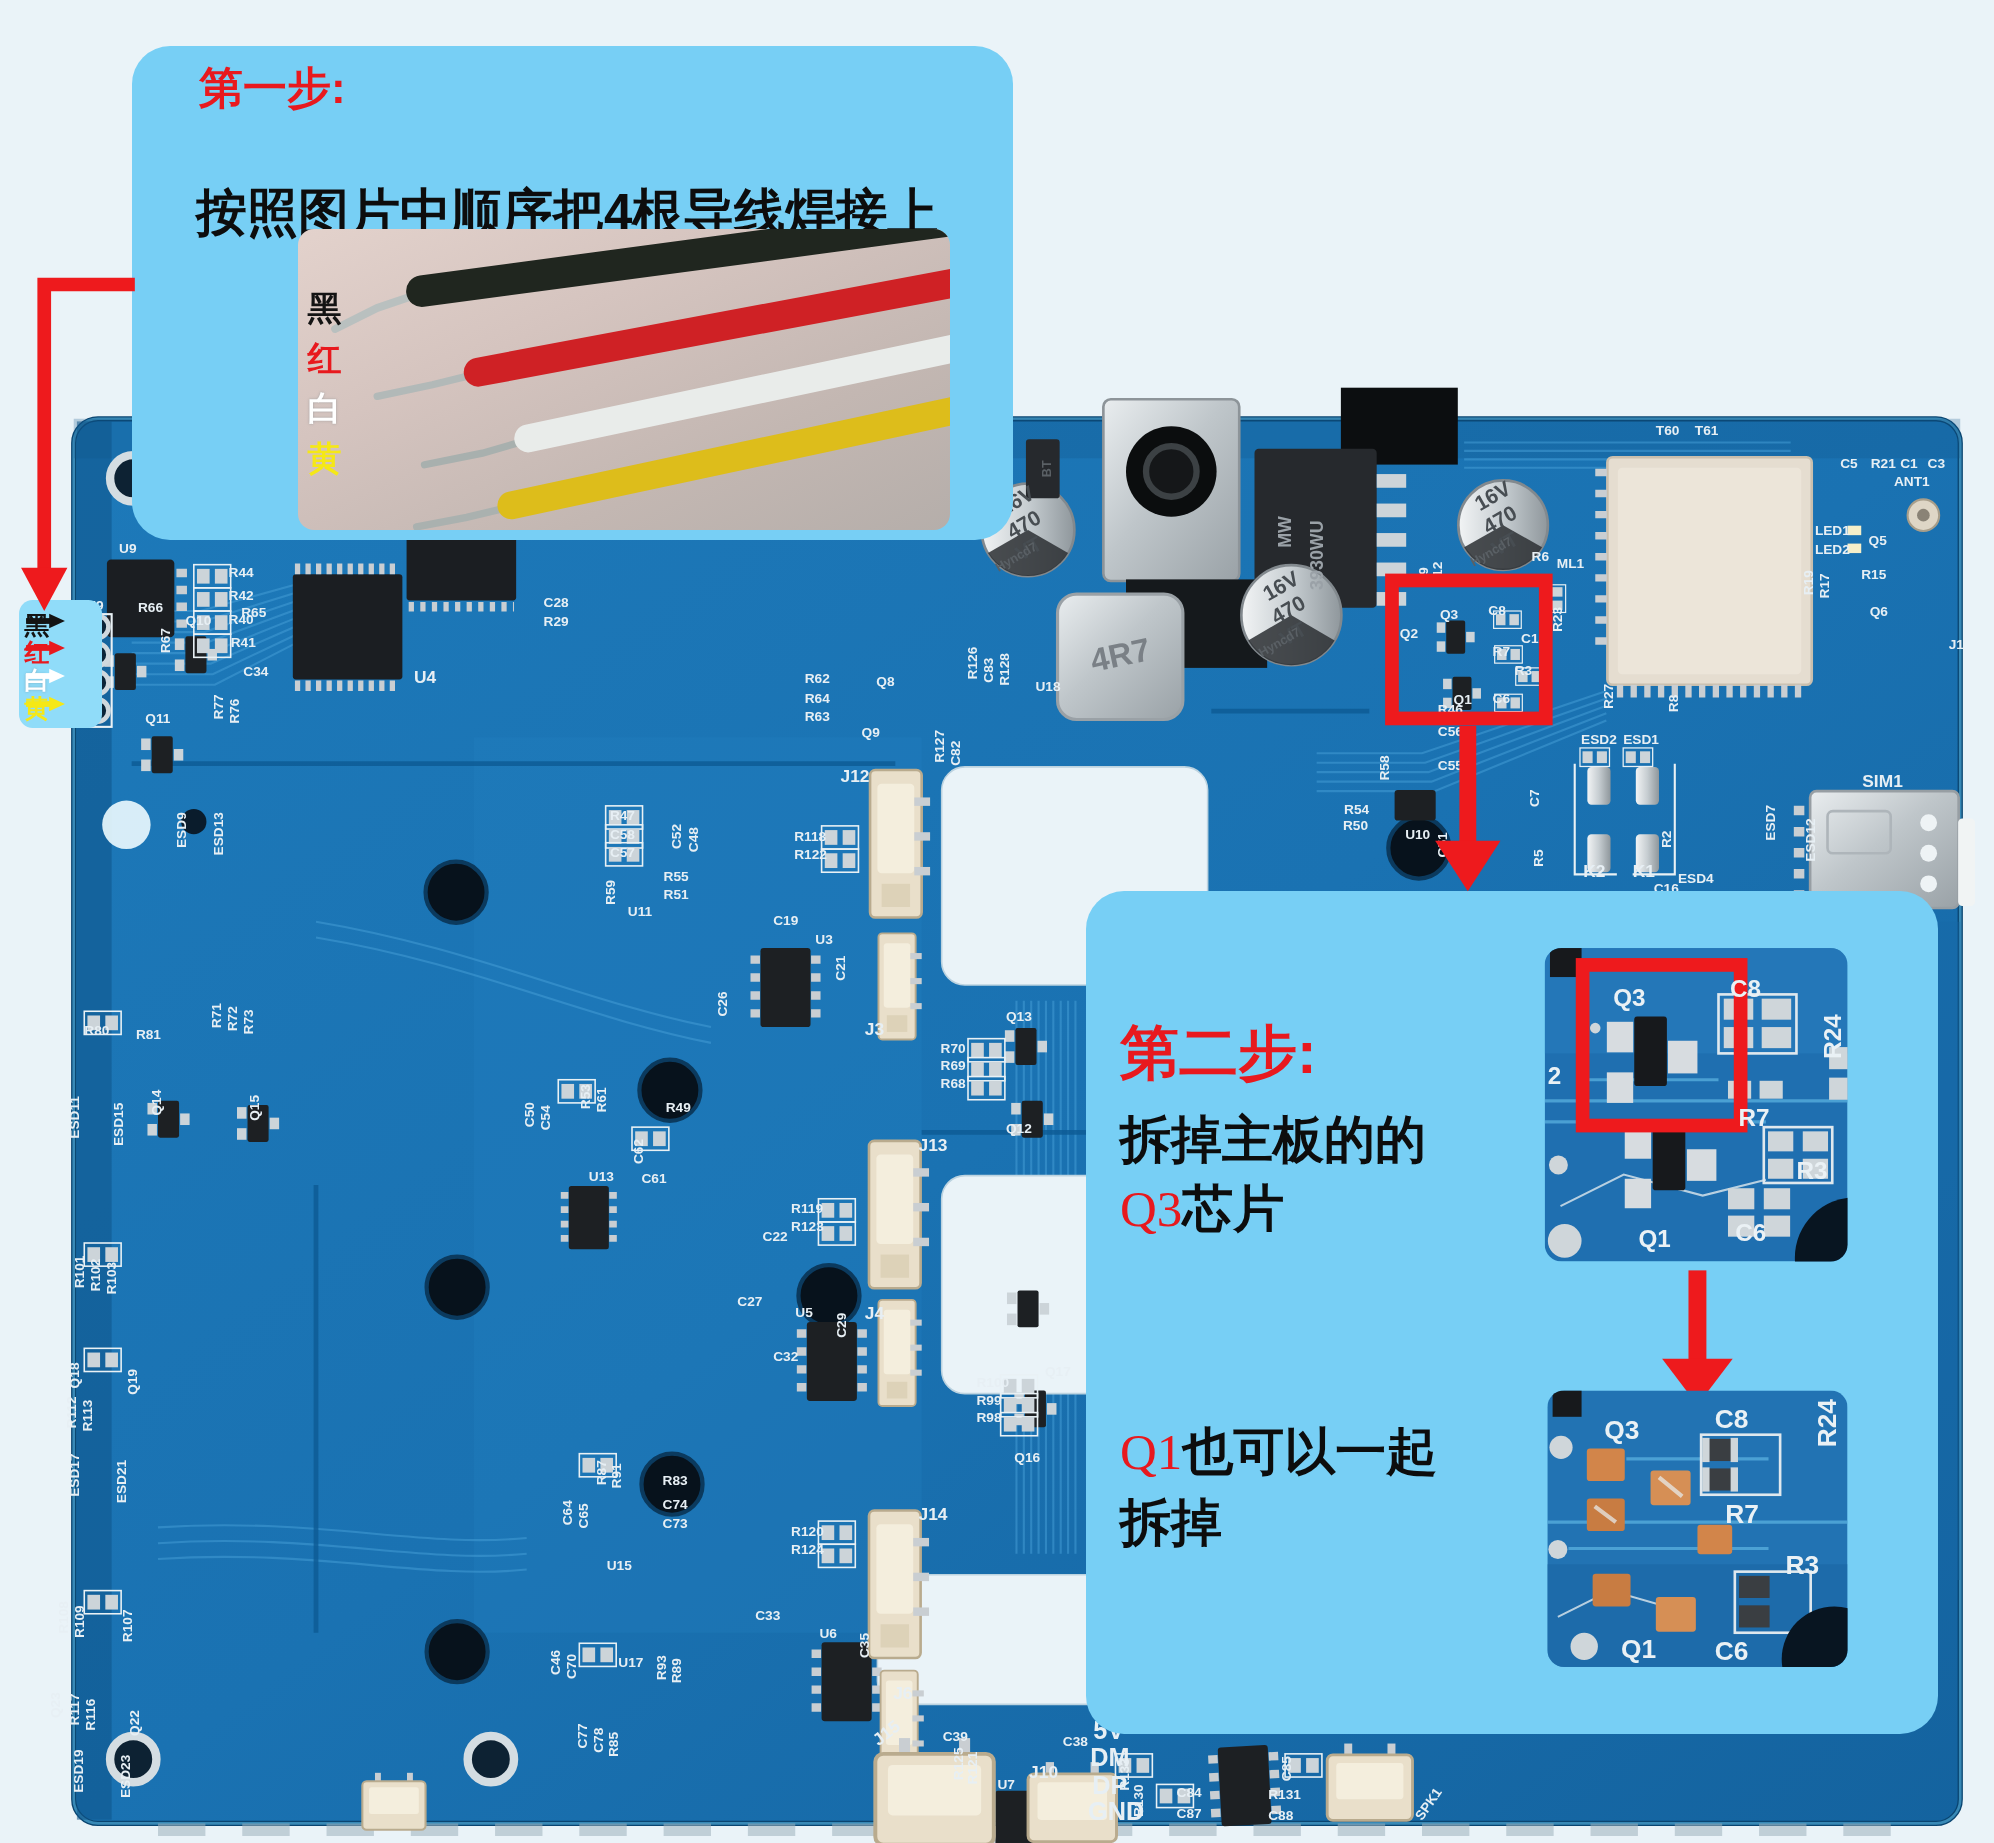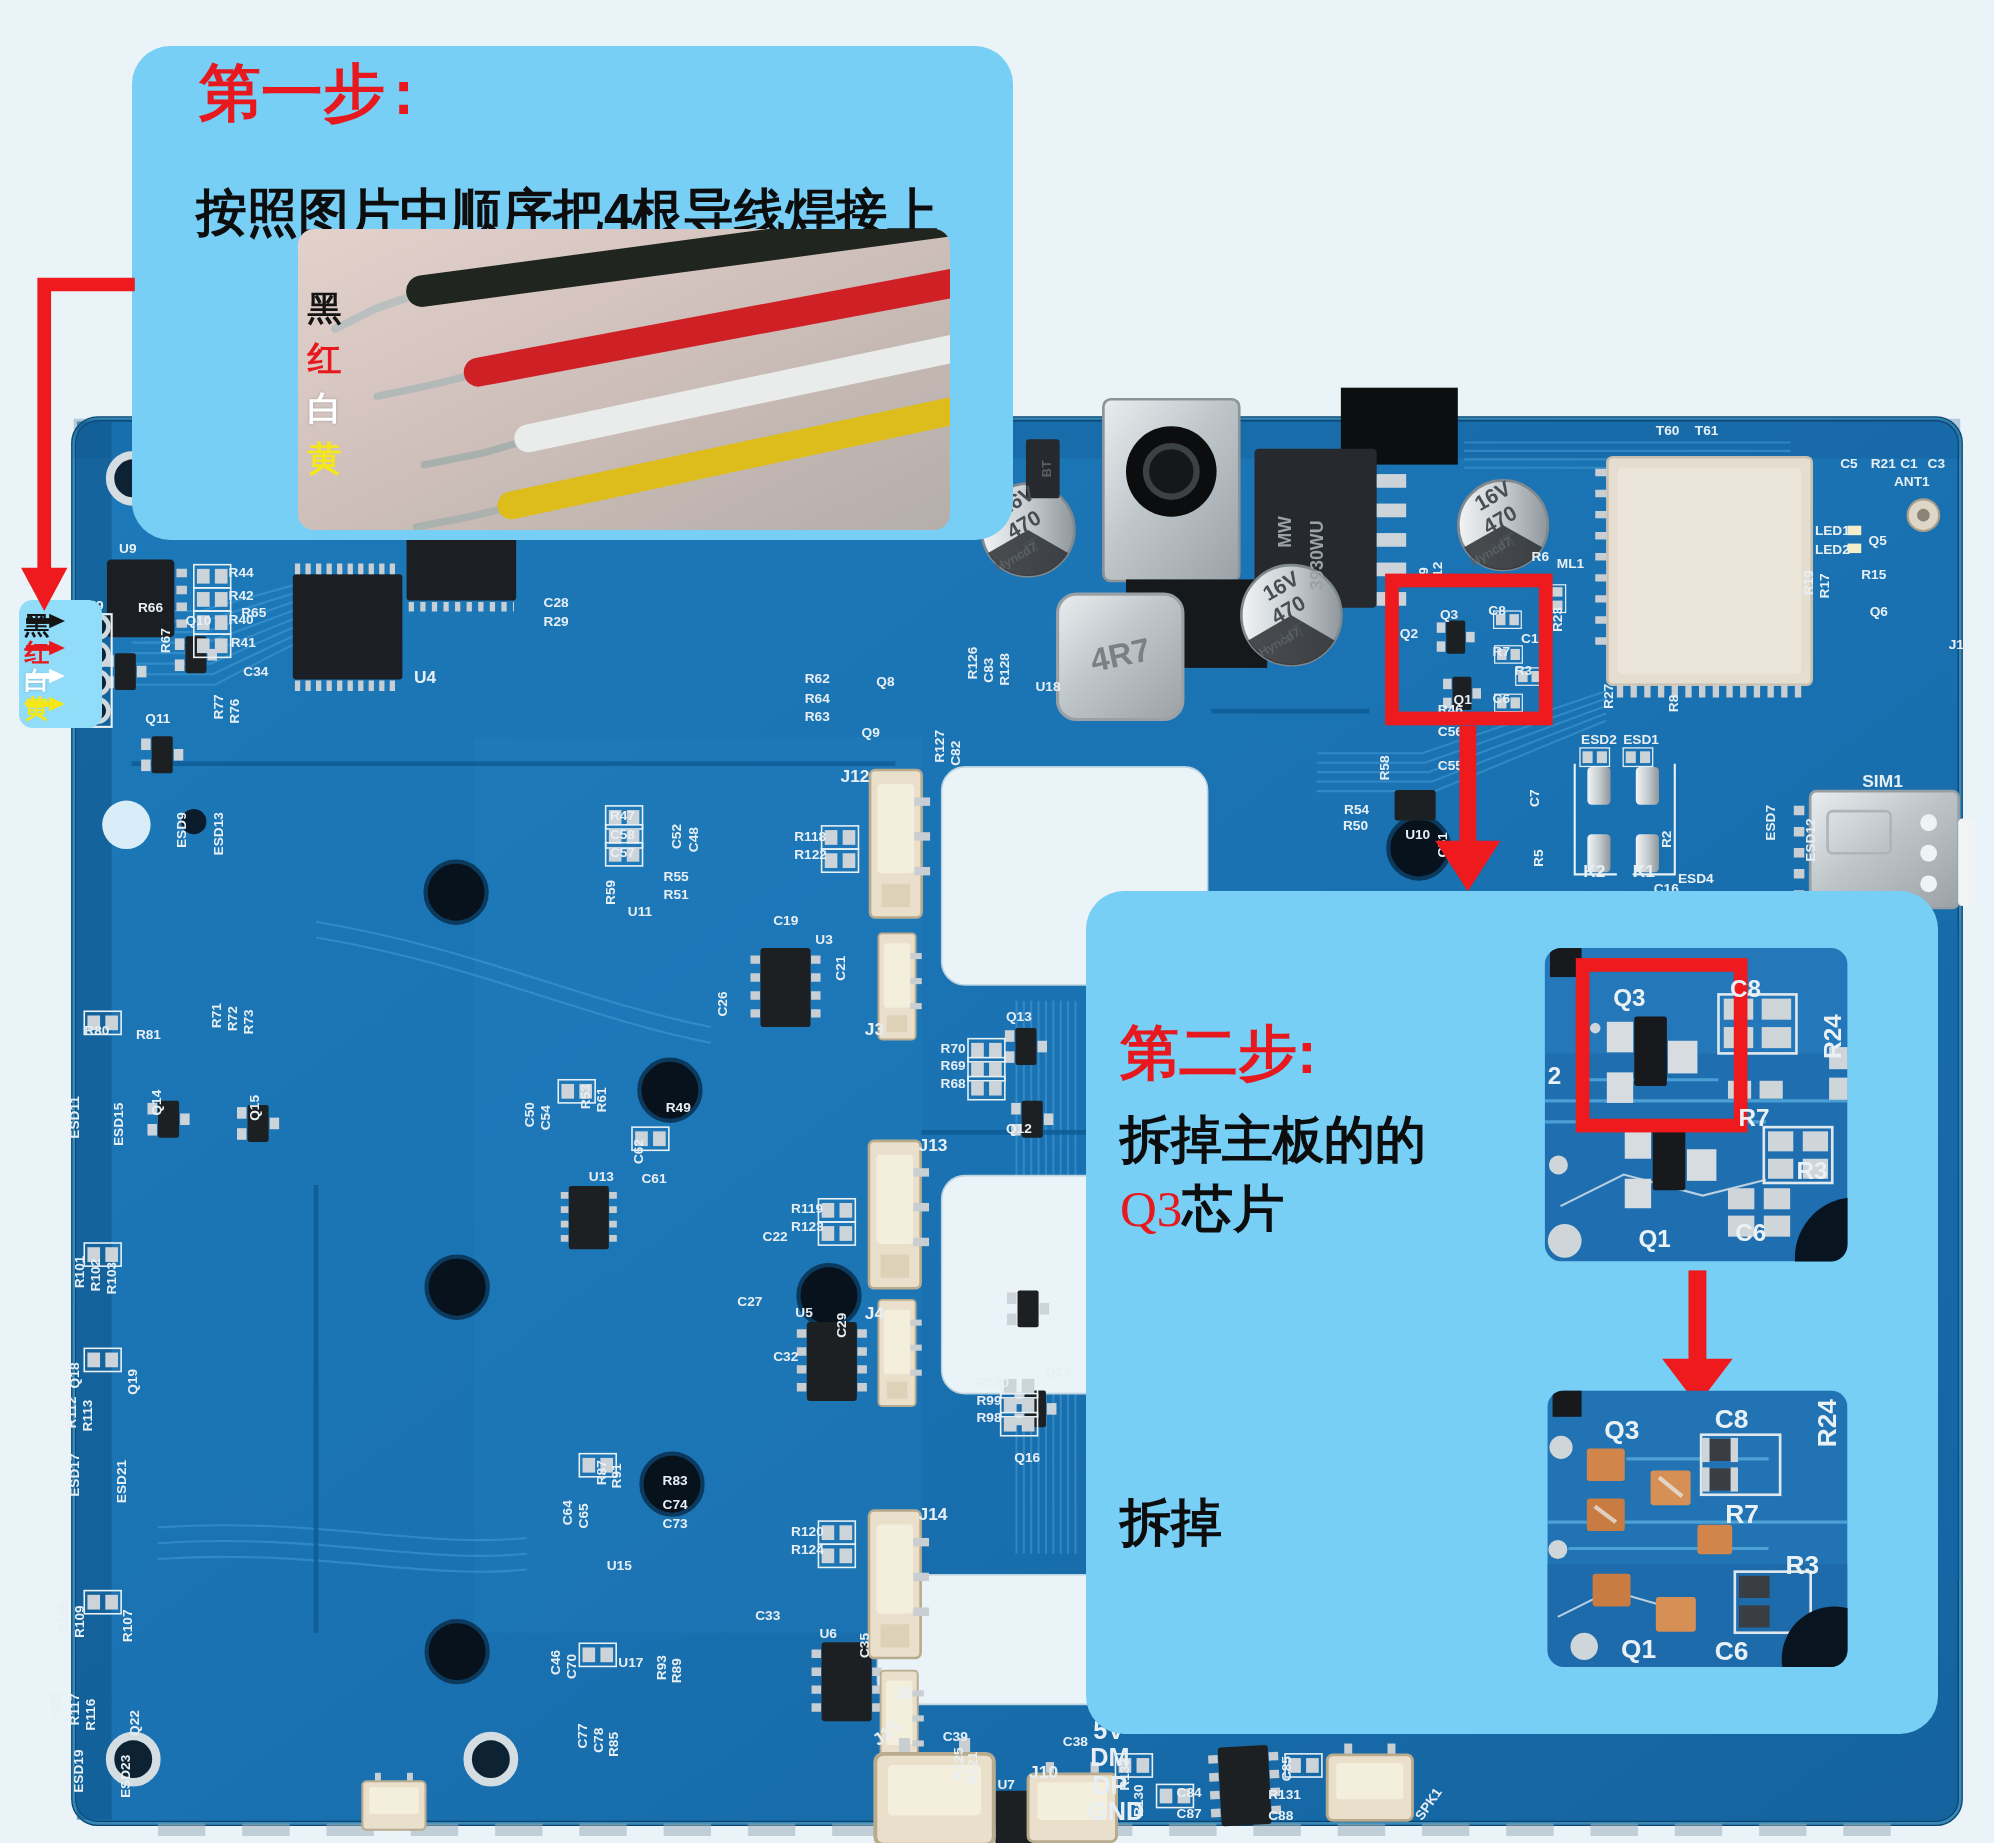--- a/index.html
+++ b/index.html
@@ -8,21 +8,21 @@
   #stage{position:relative;width:1995px;height:1844px;background:#eaf3f8;}
   svg{position:absolute;left:0;top:0;}
   
   .info-box{position:absolute;background:#77cff5;border-radius:38px;}
   .step-heading{font-weight:900;color:#e8191e;line-height:1.05;}
   .red-inline{color:#e8191e;font-family:"Liberation Serif","DejaVu Serif",serif;font-weight:400;}
   
   #main-title{position:absolute;left:1091px;top:164px;font-size:73px;font-weight:900;color:#0a0a0a;letter-spacing:0.5px;white-space:nowrap;}
   
   #step1-box{left:132px;top:46px;width:881px;height:494px;}
-  #step1-heading{position:absolute;left:67px;top:19px;font-size:62px;font-family:Liberation Mono, monospace;}
+  #step1-heading{position:absolute;left:67px;top:19px;font-size:44px;}
   #step1-text{position:absolute;left:64px;top:88px;font-size:51px;font-weight:700;color:#0d0d0d;white-space:nowrap;margin-top:45px;}
   #wire-photo{position:absolute;left:166px;top:183px;width:652px;height:301px;border-radius:16px;overflow:hidden;
      background:linear-gradient(155deg,#e3d2cc 0%,#d5c4bf 35%,#c3b7b2 70%,#b5aeaa 100%);}
   .wire-label{position:absolute;left:9.5px;font-size:34px;font-weight:900;line-height:1;}
   
   #step2-box{left:1086px;top:891px;width:852px;height:843px;}
   #step2-heading{position:absolute;left:34px;top:132px;font-size:59px;}
   .s2line{position:absolute;left:34px;font-size:51px;font-weight:700;color:#0d0d0d;white-space:nowrap;text-align:center;}
   
   #legend{position:absolute;left:19px;top:600px;width:83px;height:128px;background:#90dcf9;border-radius:13.7px;}
@@ -603,20 +603,21 @@
           <line x1="2" y1="17" x2="48" y2="17" stroke-width="11"></line>
           <polygon points="46,3 46,31 76,17"></polygon>
         </svg>
       </div>
 </div>
 
 <div class="info-box abs" id="step2-box" style="z-index:2;">
   <div class="step-heading" id="step2-heading">第二步:</div>
   <div class="s2line" style="top:215px;">拆掉主板的的</div>
   <div class="s2line" style="top:284px;"><span class="red-inline">Q3</span><span>芯片</span></div>
+  <div class="s2line" style="top:527px;"><span class="red-inline">Q1</span><span>也可以一起</span></div>
   <div class="s2line" style="top:598px;">拆掉</div>
 </div>
 
 <svg id="overlay" width="1995" height="1844" viewBox="0 0 3788 3501" style="z-index:3;pointer-events:none;">
   <defs>
     <clipPath id="cp1">
           <rect x="0" y="0" width="575" height="595" rx="32"></rect>
         </clipPath>
     <clipPath id="cp2">
           <rect x="0" y="0" width="570" height="525" rx="32"></rect>

